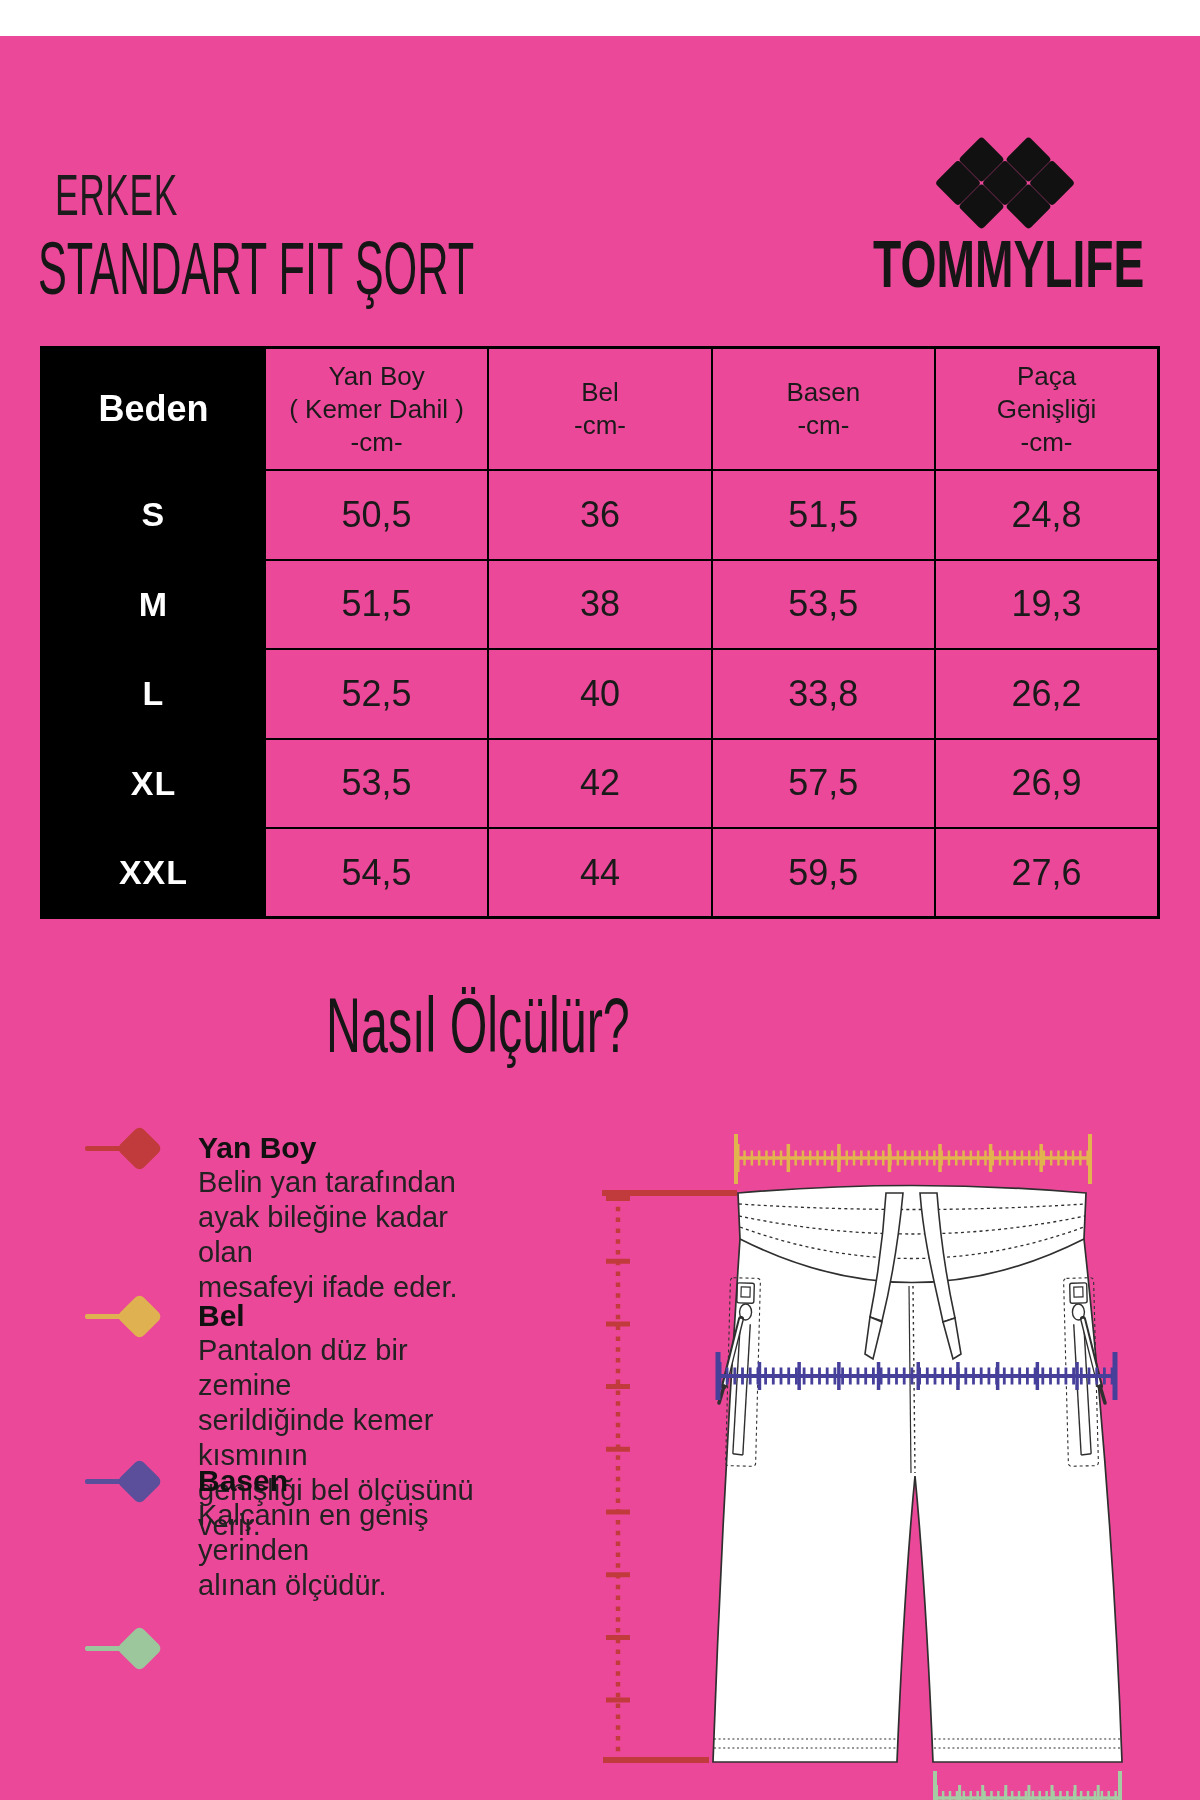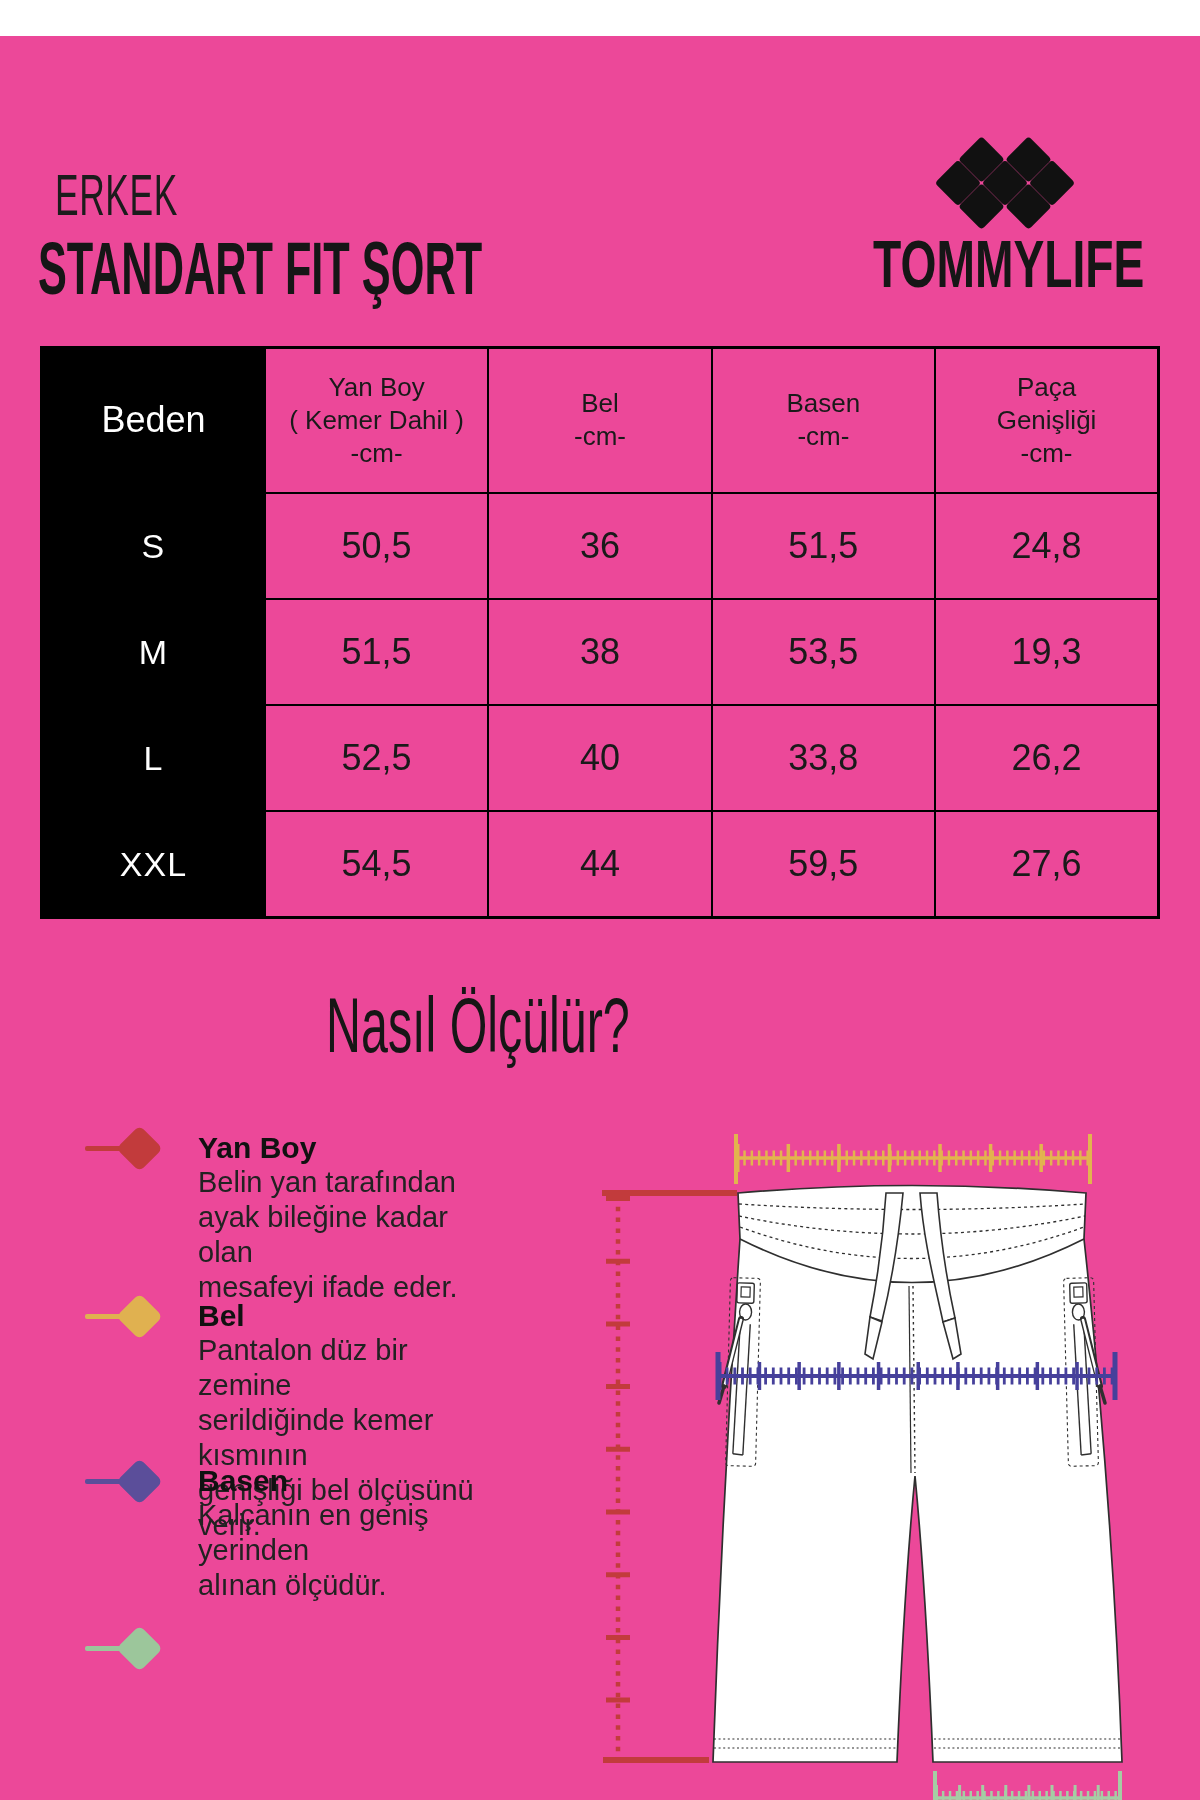--- a/index.html
+++ b/index.html
@@ -6,35 +6,35 @@
   .page{position:relative;width:1200px;height:1800px;background:#ec4899;overflow:hidden;
         font-family:"Liberation Sans",sans-serif;color:#111;margin-top:36px;}
   .abs{position:absolute;}
   .condensed{display:inline-block;transform-origin:left center;white-space:nowrap;}
   .c-center{transform-origin:center center;}
 
   
   .category{left:55px;top:130px;font-size:58px;line-height:58px;font-weight:400;
             letter-spacing:1px;color:#1c1c1c;}
   .category .condensed{transform:scaleX(0.61);}
-  .product-title{left:38px;top:196px;font-size:74px;line-height:74px;font-weight:700;
+  .product-title{left:38px;top:196px;font-size:74px;line-height:74px;font-weight:400;
             color:#161616;}
   .product-title .condensed{transform:scaleX(0.585);}
   .brand-name{left:809px;top:195px;width:400px;text-align:center;font-size:66px;line-height:66px;
             font-weight:700;color:#161616;}
   .brand-name .condensed{transform:scaleX(0.70);}
 
   
   table.size-table{position:absolute;left:40px;top:310px;width:1120px;height:573px;
             border-collapse:collapse;table-layout:fixed;border:3px solid #000;}
   table.size-table th,table.size-table td{border:2px solid #000;text-align:center;
             vertical-align:middle;padding:0;}
   tr.head-row{height:122px;}
   tr.data-row{height:89px;}
-  .corner-cell,.size-cell{background:#000;color:#fff;font-weight:400;}
+  .corner-cell,.size-cell{background:#000;color:#fff;font-weight:700;}
   .corner-cell{font-size:36px;}
   .size-cell{font-size:34px;letter-spacing:1px;}
   .col-header{font-size:26px;line-height:33px;font-weight:400;white-space:pre-line;color:#1a1a1a;}
   .value-cell{font-size:36px;font-weight:400;color:#1a1a1a;}
 
   
   .measure-title{left:0;top:949px;width:956px;text-align:center;font-size:78px;line-height:80px;
             font-weight:400;color:#161616;}
   .measure-title .condensed{transform:scaleX(0.62);}
 
@@ -95,20 +95,27 @@
       <td class="value-cell">38</td>
       <td class="value-cell">53,5</td>
       <td class="value-cell">19,3</td>
     </tr>
     <tr class="data-row">
       <th class="size-cell">L</th>
       <td class="value-cell">52,5</td>
       <td class="value-cell">40</td>
       <td class="value-cell">33,8</td>
       <td class="value-cell">26,2</td>
+    </tr>
+    <tr class="data-row">
+      <th class="size-cell">XL</th>
+      <td class="value-cell">53,5</td>
+      <td class="value-cell">42</td>
+      <td class="value-cell">57,5</td>
+      <td class="value-cell">26,9</td>
     </tr>
     <tr class="data-row">
       <th class="size-cell">XXL</th>
       <td class="value-cell">54,5</td>
       <td class="value-cell">44</td>
       <td class="value-cell">59,5</td>
       <td class="value-cell">27,6</td>
     </tr>
   </tbody>
     </table>

